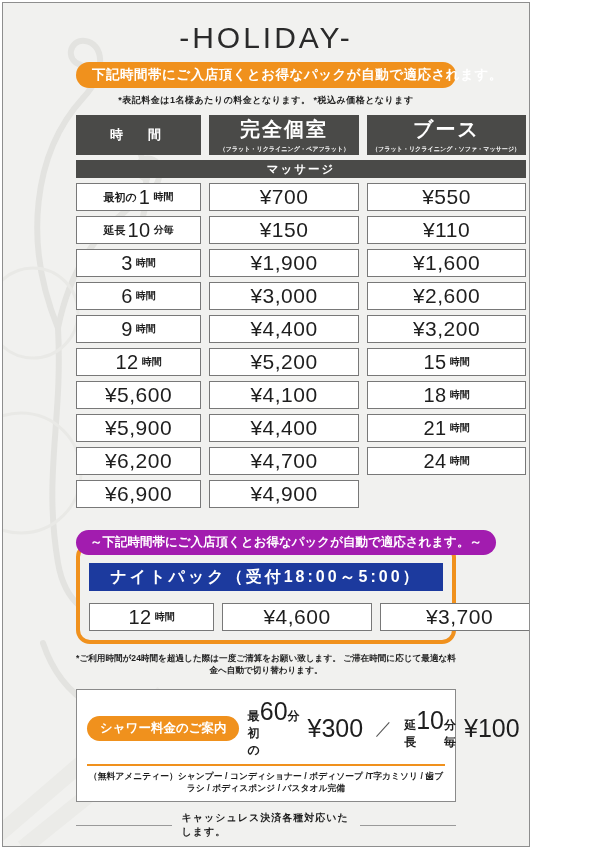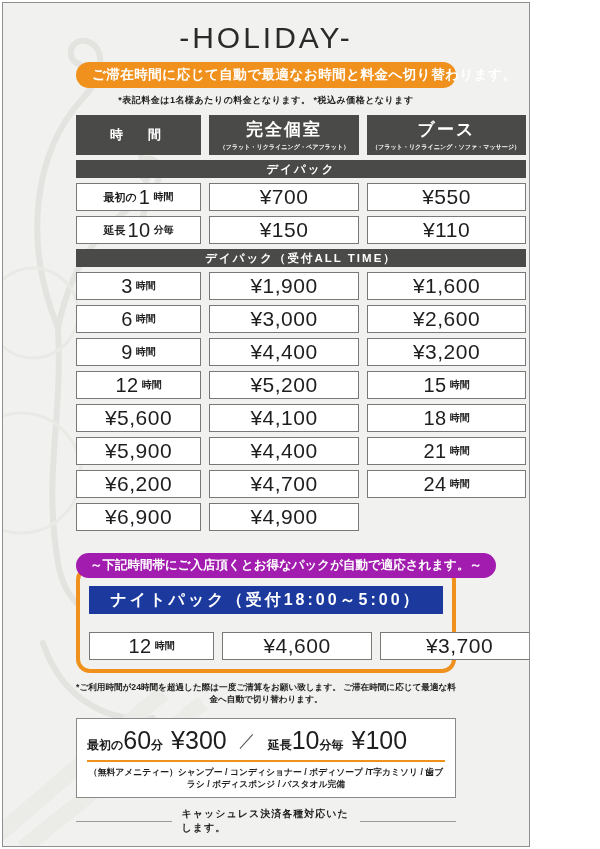--- a/index.html
+++ b/index.html
@@ -21,21 +21,21 @@
     padding:4px 16px; border-radius:14px; letter-spacing:0.5px; white-space:nowrap;
   }
   .small-note { margin-top:6px; text-align:center; font-size:9px; font-weight:bold; color:#222; letter-spacing:0.5px; }
 
   .grid { display:grid; grid-template-columns:125px 150px 159px; column-gap:8px; row-gap:5px; }
   .price-table { margin-top:8px; }
   .col-head {
     background:#4a4a48; color:#fff; height:40px;
     display:flex; flex-direction:column; align-items:center; justify-content:center;
   }
-  .col-head .ch-title { font-size:17px; font-weight:bold; letter-spacing:2px; }
+  .col-head .ch-title { font-size:20px; font-weight:bold; letter-spacing:2px; }
   .col-head.time-head .ch-title { font-size:13px; letter-spacing:6px; }
   .col-head .ch-sub { font-size:6.4px; font-weight:bold; margin-top:2px; letter-spacing:0; transform:scale(0.95); white-space:nowrap; }
   .section-bar {
     grid-column:1/-1; background:#4a4a48; color:#fff; height:18px;
     display:flex; align-items:center; justify-content:center;
     font-size:11.5px; font-weight:bold; letter-spacing:2px;
   }
   .cell {
     background:#fff; border:1px solid #787878; height:28px;
     display:flex; align-items:center; justify-content:center;
@@ -49,21 +49,21 @@
   .night-banner {
     position:relative; z-index:2; margin:0 auto; width:fit-content;
     background:#a21caf; color:#fff; font-weight:bold; font-size:12.5px;
     padding:4px 14px; border-radius:13px; white-space:nowrap;
   }
   .night-box {
     margin-top:-12px; border:4px solid #f0911d; border-radius:14px;
     padding:16px 9px 9px 9px; background:#f1f1ef;
   }
   .night-title {
-    background:#1c3a9e; color:#fff; height:28px; margin-bottom:18px;
+    background:#1c3a9e; color:#fff; height:28px; margin-bottom:12px;
     display:flex; align-items:center; justify-content:center;
     font-size:16px; font-weight:bold; letter-spacing:3px;
   }
   .footnote { margin-top:9px; text-align:center; font-size:8.6px; font-weight:bold; color:#222; }
 
   .shower-box { margin-top:12px; background:#fff; border:1px solid #8a8a8a; padding:7px 10px 6px; }
   .shower-row {
     display:flex; align-items:center; justify-content:flex-start; gap:8px;
     border-bottom:2px solid #f0911d; padding-bottom:5px;
   }
@@ -98,39 +98,39 @@
       <circle cx="30" cy="310" r="45"></circle>
       <circle cx="18" cy="470" r="60"></circle>
       <path d="M-20,845 L160,690 M20,845 L200,700" stroke-width="16" stroke="#ebebe8"></path>
     </g>
   </svg>
 
   <div class="content">
 
     <div class="title">-HOLIDAY-</div>
 
-    <div class="pill-banner">ご滞在時間に応じて自動で最適なお時間と料金へ切り替わります。</div>
+    <div class="pill-banner">下記時間帯にご入店頂くとお得なパックが自動で適応されます。</div>
 
     <div class="small-note">*表記料金は1名様あたりの料金となります。 *税込み価格となります</div>
 
     <div class="grid price-table">
 
       <div class="col-head time-head">
         <span class="ch-title">時　間</span>
       </div>
       <div class="col-head">
         <span class="ch-title">完全個室</span>
         <span class="ch-sub">（フラット・リクライニング・ペアフラット）</span>
       </div>
       <div class="col-head">
         <span class="ch-title">ブース</span>
         <span class="ch-sub">（フラット・リクライニング・ソファ・マッサージ）</span>
       </div>
 
-      <div class="section-bar">デイパック</div>
+      <div class="section-bar">マッサージ</div>
 
       <div class="cell">
         <span class="prefix-sm">最初の</span>
         <span class="num-lg">1</span>
         <span class="unit-sm">時間</span>
       </div>
       <div class="cell">
           <span class="price">¥700</span>
         </div>
       <div class="cell">
@@ -142,21 +142,20 @@
         <span class="num-lg">10</span>
         <span class="unit-sm">分毎</span>
       </div>
       <div class="cell">
           <span class="price">¥150</span>
         </div>
       <div class="cell">
           <span class="price">¥110</span>
         </div>
 
-      <div class="section-bar">デイパック（受付ALL TIME）</div>
 
       <div class="cell">
           <span class="num-lg">3</span>
           <span class="unit-sm">時間</span>
         </div>
       <div class="cell">
           <span class="price">¥1,900</span>
         </div>
       <div class="cell">
           <span class="price">¥1,600</span>
@@ -253,20 +252,21 @@
               <span class="price">¥3,700</span>
             </div>
         </div>
       </div>
     </div>
 
     <div class="footnote">*ご利用時間が24時間を超過した際は一度ご清算をお願い致します。 ご滞在時間に応じて最適な料金へ自動で切り替わります。</div>
 
     <div class="shower-box">
       <div class="shower-row">
+        <span class="shower-pill">シャワー料金のご案内</span>
         <span class="shower-seg">
           <span class="sh-sm">最初の</span>
           <span class="sh-lg">60</span>
           <span class="sh-sm">分</span>
         </span>
         <span class="sh-lg">¥300</span>
         <span class="sh-slash">／</span>
         <span class="shower-seg">
           <span class="sh-sm">延長</span>
           <span class="sh-lg">10</span>

